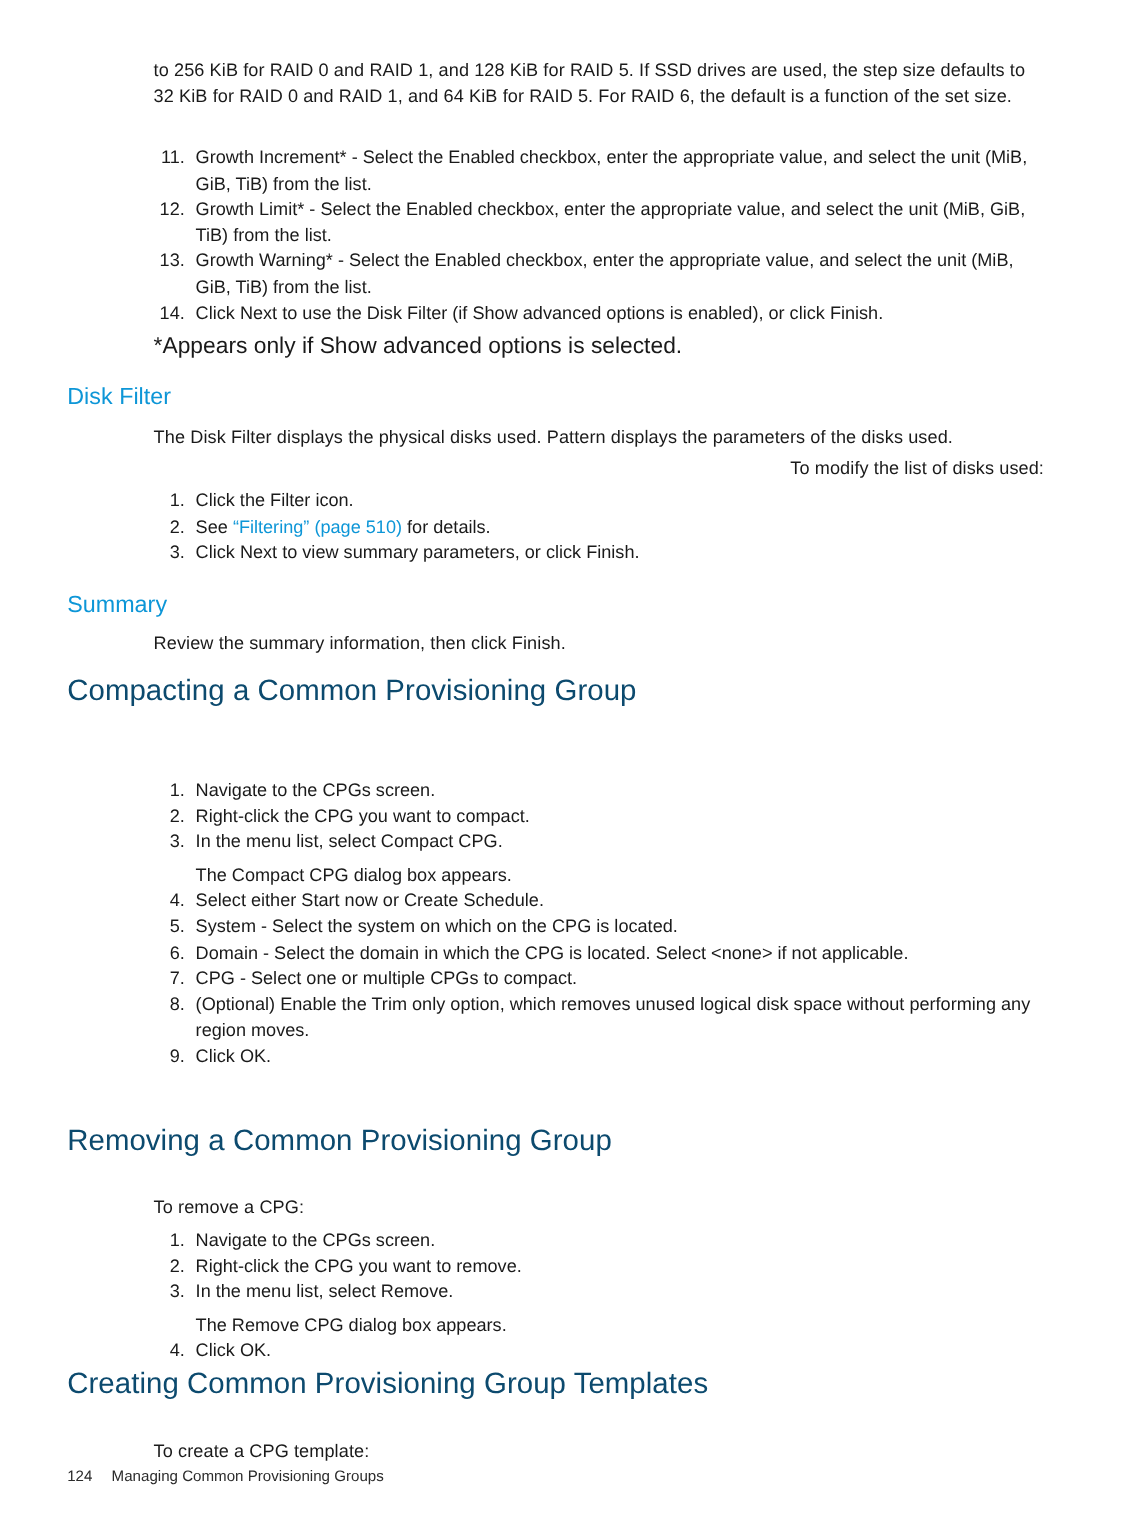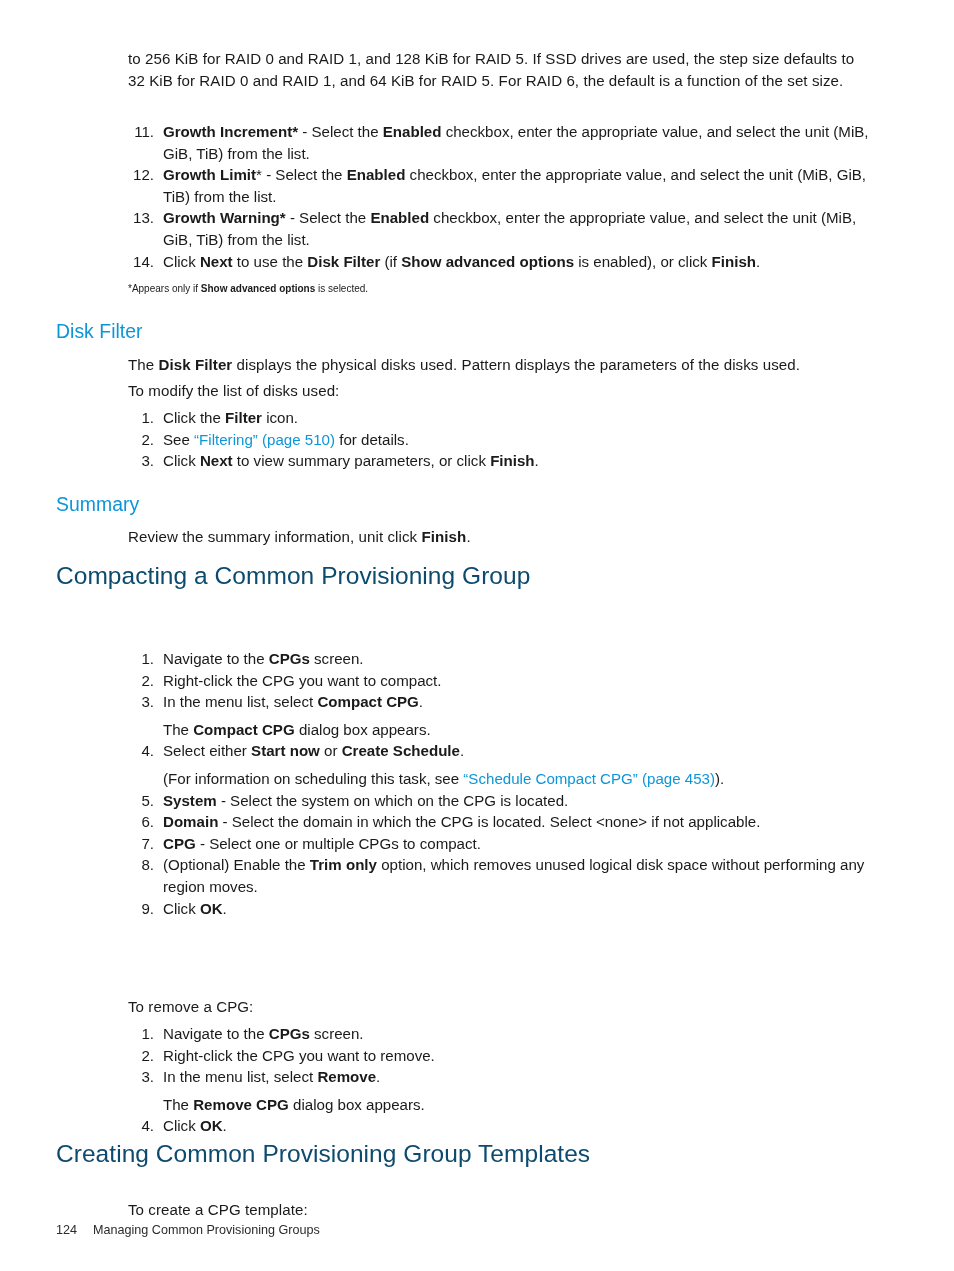--- a/index.html
+++ b/index.html
@@ -86,26 +86,26 @@
     color: #1a1a1a;
   }
   ol.nlist > li > .txt {
     display: block;
   }
   ol.nlist > li > .sub {
     display: block;
     margin-top: 6px;
   }
 
-  b, strong { font-weight: bold; }
+  b, strong { font-weight: normal; }
   .lnk { color: #0d96d7; }
 
   
   .footnote {
-    font-size: 10px;
+    font-size: 19px;
     line-height: 21.6px;
     color: #1a1a1a;
   }
 
   
   .footer {
     position: absolute;
     left: 56px;
     top: 1222px;
     font-size: 12.6px;
@@ -145,21 +145,21 @@
       </ol>
     <div class="footnote" id="continued-footnote" style="margin-top:6px;"><span>*Appears only if </span><b>Show advanced options</b><span> is selected.</span></div>
   </div>
 
   <div class="full-col" style="top:319px;">
     <h2 class="h2">Disk Filter</h2>
   </div>
   <div class="body-col" style="top:354px;">
     <p class="para" id="disk-filter-intro"><span>The </span><b>Disk Filter</b><span> displays the physical disks used. Pattern displays the parameters of the disks used.</span></p>
   </div>
-  <div class="body-col" style="top:380px;">
+  <div class="body-col" style="top:380px;text-align:right;">
     <p class="para">To modify the list of disks used:</p>
   </div>
   <div class="body-col" style="top:407px;">
     <ol class="nlist" id="disk-filter-list">
         <li>
           <span class="num">1.</span>
           <span class="txt"><span>Click the </span><b>Filter</b><span> icon.</span></span>
         </li>
         <li>
           <span class="num">2.</span>
@@ -169,21 +169,21 @@
           <span class="num">3.</span>
           <span class="txt"><span>Click </span><b>Next</b><span> to view summary parameters, or click </span><b>Finish</b><span>.</span></span>
         </li>
       </ol>
   </div>
 
   <div class="full-col" style="top:492px;">
     <h2 class="h2">Summary</h2>
   </div>
   <div class="body-col" style="top:526px;">
-    <p class="para" id="summary-body"><span>Review the summary information, unit click </span><b>Finish</b><span>.</span></p>
+    <p class="para" id="summary-body"><span>Review the summary information, then click </span><b>Finish</b><span>.</span></p>
   </div>
 
   <div class="full-col" style="top:561px;">
     <h1 class="h1">Compacting a Common Provisioning Group</h1>
   </div>
   <div class="body-col" style="top:648px;">
     <ol class="nlist" id="compacting-list">
         <li>
           <span class="num">1.</span>
           <span class="txt"><span>Navigate to the </span><b>CPGs</b><span> screen.</span></span>
@@ -193,21 +193,20 @@
           <span class="txt"><span>Right-click the CPG you want to compact.</span></span>
         </li>
         <li>
           <span class="num">3.</span>
           <span class="txt"><span>In the menu list, select </span><b>Compact CPG</b><span>.</span></span>
           <span class="sub"><span>The </span><b>Compact CPG</b><span> dialog box appears.</span></span>
         </li>
         <li>
           <span class="num">4.</span>
           <span class="txt"><span>Select either </span><b>Start now</b><span> or </span><b>Create Schedule</b><span>.</span></span>
-          <span class="sub"><span>(For information on scheduling this task, see </span><span class="lnk">“Schedule Compact CPG” (page 453)</span><span>).</span></span>
         </li>
         <li>
           <span class="num">5.</span>
           <span class="txt"><b>System</b><span> - Select the system on which on the CPG is located.</span></span>
         </li>
         <li>
           <span class="num">6.</span>
           <span class="txt"><b>Domain</b><span> - Select the domain in which the CPG is located. Select &lt;none&gt; if not applicable.</span></span>
         </li>
         <li>
@@ -218,20 +217,23 @@
           <span class="num">8.</span>
           <span class="txt"><span>(Optional) Enable the </span><b>Trim only</b><span> option, which removes unused logical disk space without performing any region moves.</span></span>
         </li>
         <li>
           <span class="num">9.</span>
           <span class="txt"><span>Click </span><b>OK</b><span>.</span></span>
         </li>
       </ol>
   </div>
 
+  <div class="full-col" style="top:936px;">
+    <h1 class="h1">Removing a Common Provisioning Group</h1>
+  </div>
   <div class="body-col" style="top:996px;">
     <p class="para">To remove a CPG:</p>
   </div>
   <div class="body-col" style="top:1023px;">
     <ol class="nlist" id="removing-list">
         <li>
           <span class="num">1.</span>
           <span class="txt"><span>Navigate to the </span><b>CPGs</b><span> screen.</span></span>
         </li>
         <li>

